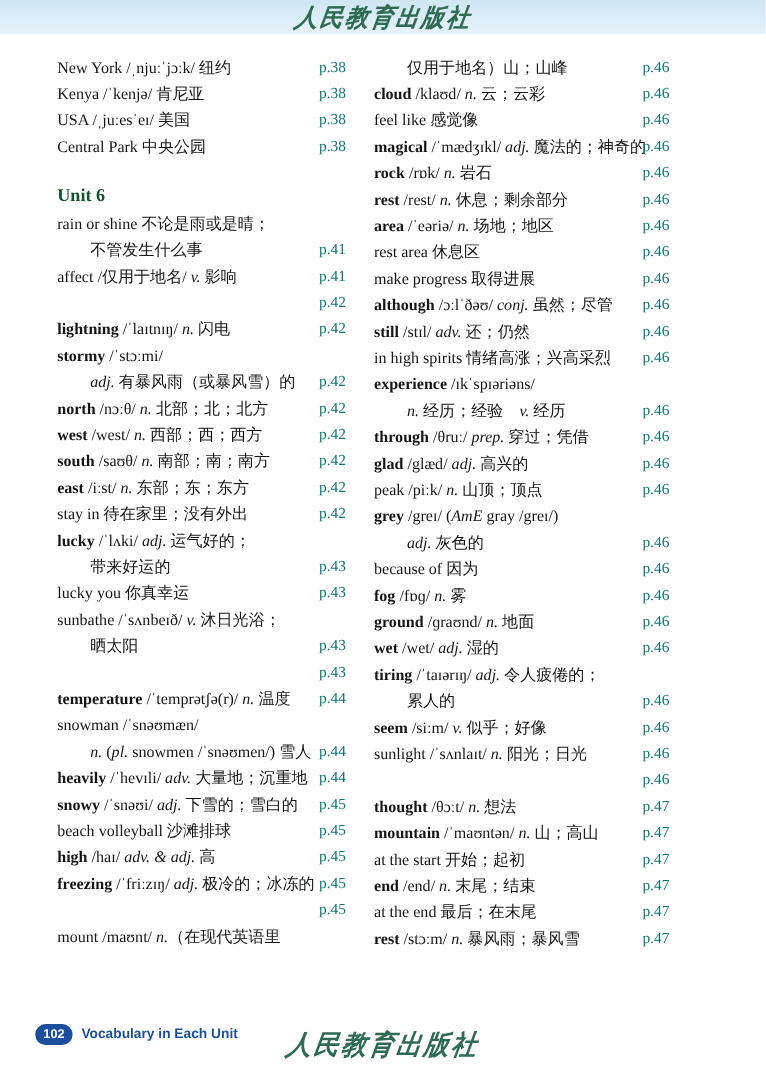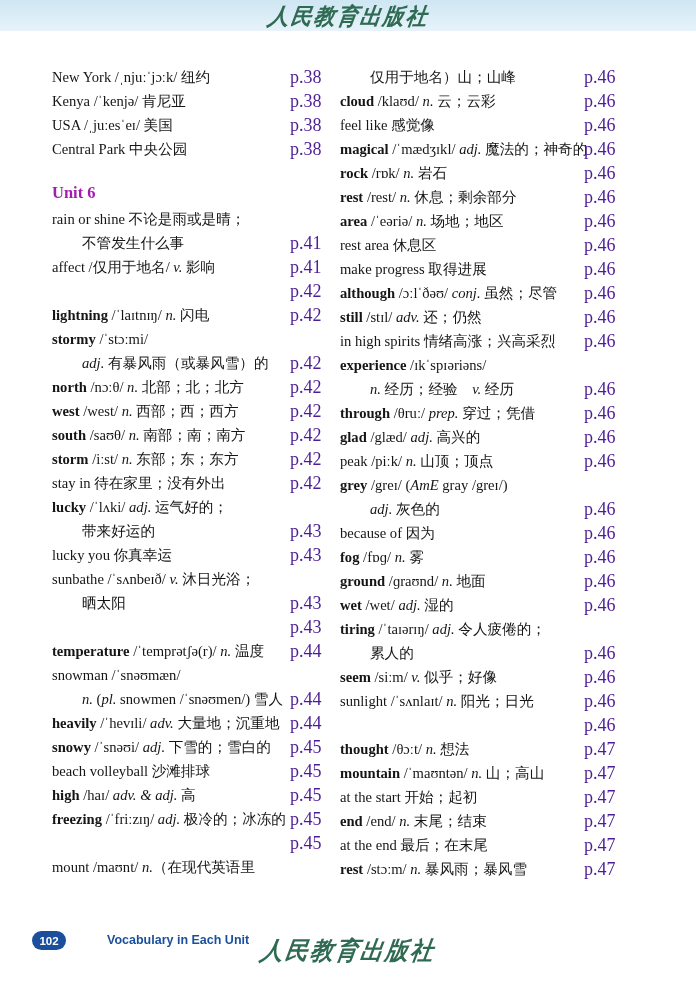--- a/index.html
+++ b/index.html
@@ -38,58 +38,58 @@
 
   
   .content {
     position: absolute;
     top: 50px;
     left: 0;
     width: 696px;
   }
   .col {
     position: absolute;
-    top: 15px;
+    top: 0;
   }
   .col-left  { left: 52px;  width: 290px; }
   .col-right { left: 340px; width: 310px; }
 
   .entry {
     position: relative;
     height: 24px;
     line-height: 24px;
     font-size: 14.6px;
     color: #151515;
     white-space: nowrap;
   }
   .entry .txt {
     display: inline-block;
   }
   .entry.indent .txt { padding-left: 30px; }
 
   .pg {
     position: absolute;
     top: 0;
-    font-size: 18px;
-    color: #4c1d95;
+    font-size: 14px;
+    color: #0f766e;
     text-align: right;
   }
   .col-left .pg  { left: 238px; }
   .col-right .pg { left: 244px; }
 
   b  { font-weight: bold; }
   i  { font-style: italic; }
   .ph { font-style: normal; }
 
   .unit-head {
     height: 34px;
     line-height: 40px;
     font-size: 16.5px;
     font-weight: bold;
-    color: #a21caf;
+    color: #14532d;
     font-family: "Liberation Serif", "DejaVu Serif", serif;
   }
   .spacer { height: 12px; }
 
   
   .footer {
     position: absolute;
     left: 0; bottom: 0;
     width: 696px;
     height: 62px;
@@ -111,21 +111,20 @@
   }
   .footer-title {
     position: absolute;
     left: 74px; top: 10px;
     height: 19px;
     line-height: 19px;
     font-family: "Liberation Sans", sans-serif;
     font-size: 12.5px;
     font-weight: bold;
     color: #1b4f9c;
-    margin-left: 33px;
   }
   .pub-logo-bottom {
     position: absolute;
     left: 50%;
     transform: translateX(-50%) skewX(-8deg) scaleY(1.08);
     top: 14px;
     font-family: "Liberation Serif", "DejaVu Serif", serif;
     font-size: 23px;
     color: #2e6b52;
     font-style: italic;
@@ -152,21 +151,21 @@
       <div class="entry"><span class="txt">rain or shine 不论是雨或是晴；</span></div>
       <div class="entry indent"><span class="txt">不管发生什么事</span><span class="pg">p.41</span></div>
       <div class="entry"><span class="txt">affect /<i class="ph">仅用于地名</i>/ <i>v.</i> 影响</span><span class="pg">p.41</span></div>
       <div class="entry"><span class="pg">p.42</span></div>
       <div class="entry"><span class="txt"><b>lightning</b> /<i class="ph">ˈlaɪtnɪŋ</i>/ <i>n.</i> 闪电</span><span class="pg">p.42</span></div>
       <div class="entry"><span class="txt"><b>stormy</b> /<i class="ph">ˈstɔːmi</i>/</span></div>
       <div class="entry indent"><span class="txt"><i>adj.</i> 有暴风雨（或暴风雪）的</span><span class="pg">p.42</span></div>
       <div class="entry"><span class="txt"><b>north</b> /<i class="ph">nɔːθ</i>/ <i>n.</i> 北部；北；北方</span><span class="pg">p.42</span></div>
       <div class="entry"><span class="txt"><b>west</b> /<i class="ph">west</i>/ <i>n.</i> 西部；西；西方</span><span class="pg">p.42</span></div>
       <div class="entry"><span class="txt"><b>south</b> /<i class="ph">saʊθ</i>/ <i>n.</i> 南部；南；南方</span><span class="pg">p.42</span></div>
-      <div class="entry"><span class="txt"><b>storm</b> /<i class="ph">iːst</i>/ <i>n.</i> 东部；东；东方</span><span class="pg">p.42</span></div>
+      <div class="entry"><span class="txt"><b>east</b> /<i class="ph">iːst</i>/ <i>n.</i> 东部；东；东方</span><span class="pg">p.42</span></div>
       <div class="entry"><span class="txt">stay in 待在家里；没有外出</span><span class="pg">p.42</span></div>
       <div class="entry"><span class="txt"><b>lucky</b> /<i class="ph">ˈlʌki</i>/ <i>adj.</i> 运气好的；</span></div>
       <div class="entry indent"><span class="txt">带来好运的</span><span class="pg">p.43</span></div>
       <div class="entry"><span class="txt">lucky you 你真幸运</span><span class="pg">p.43</span></div>
       <div class="entry"><span class="txt">sunbathe /<i class="ph">ˈsʌnbeɪð</i>/ <i>v.</i> 沐日光浴；</span></div>
       <div class="entry indent"><span class="txt">晒太阳</span><span class="pg">p.43</span></div>
       <div class="entry"><span class="pg">p.43</span></div>
       <div class="entry"><span class="txt"><b>temperature</b> /<i class="ph">ˈtemprətʃə(r)</i>/ <i>n.</i> 温度</span><span class="pg">p.44</span></div>
       <div class="entry"><span class="txt">snowman /<i class="ph">ˈsnəʊmæn</i>/</span></div>
       <div class="entry indent"><span class="txt"><i>n.</i> (<i>pl.</i> snowmen /<i class="ph">ˈsnəʊmen</i>/) 雪人</span><span class="pg">p.44</span></div>

